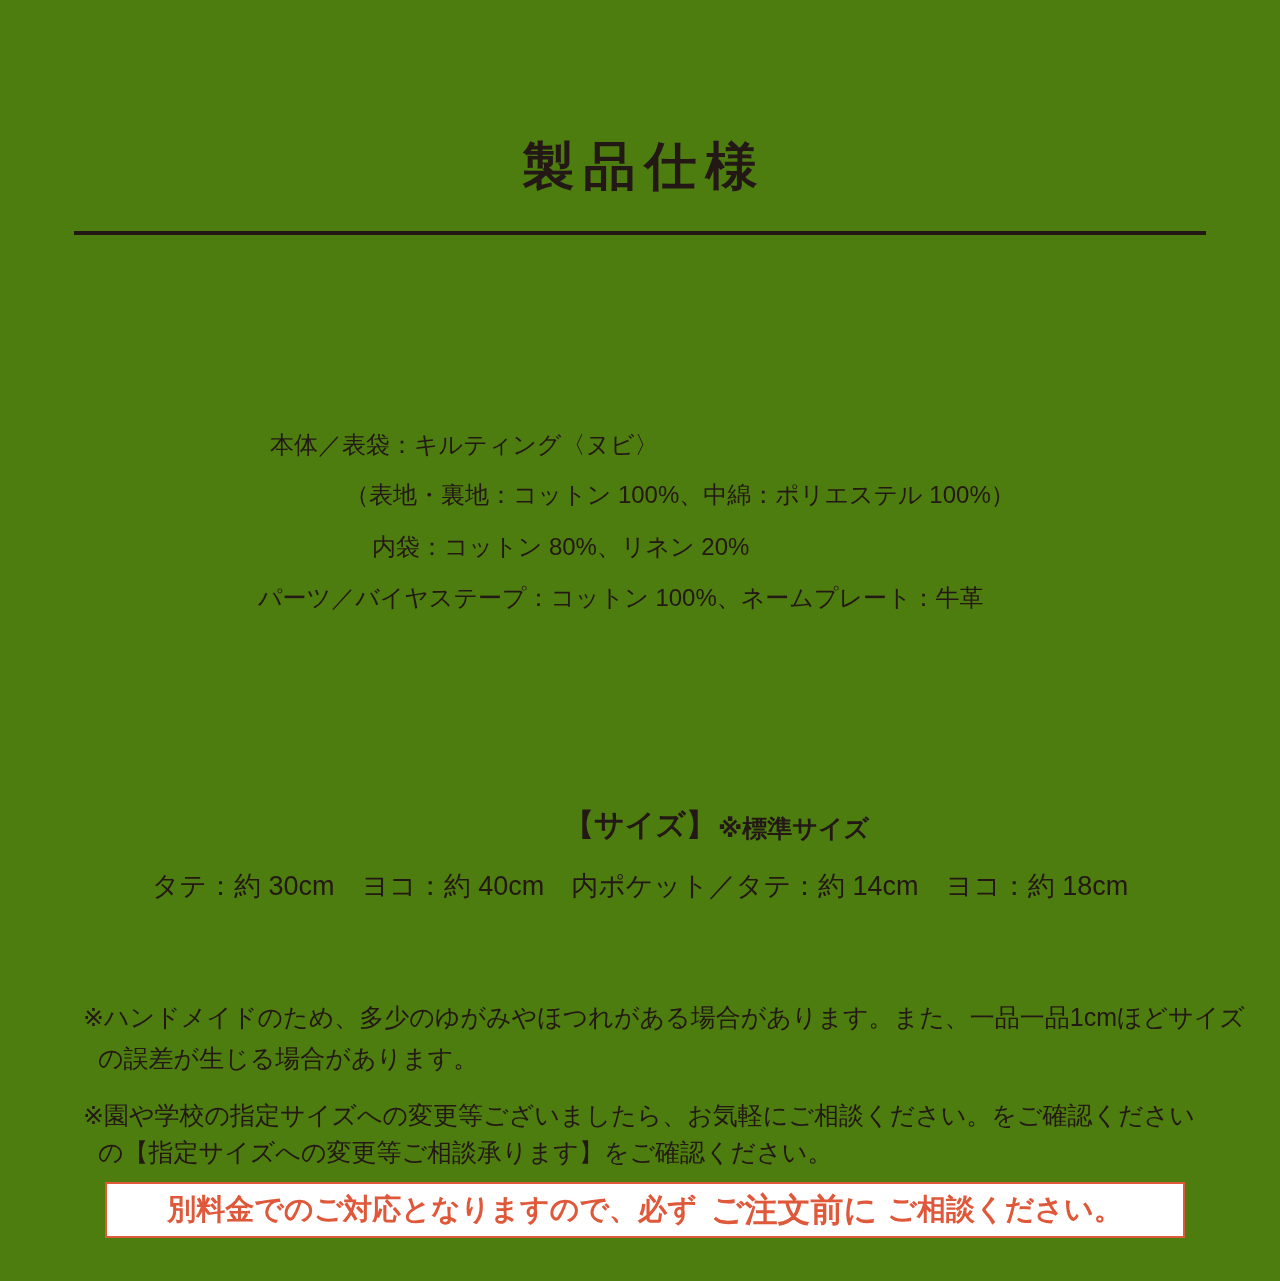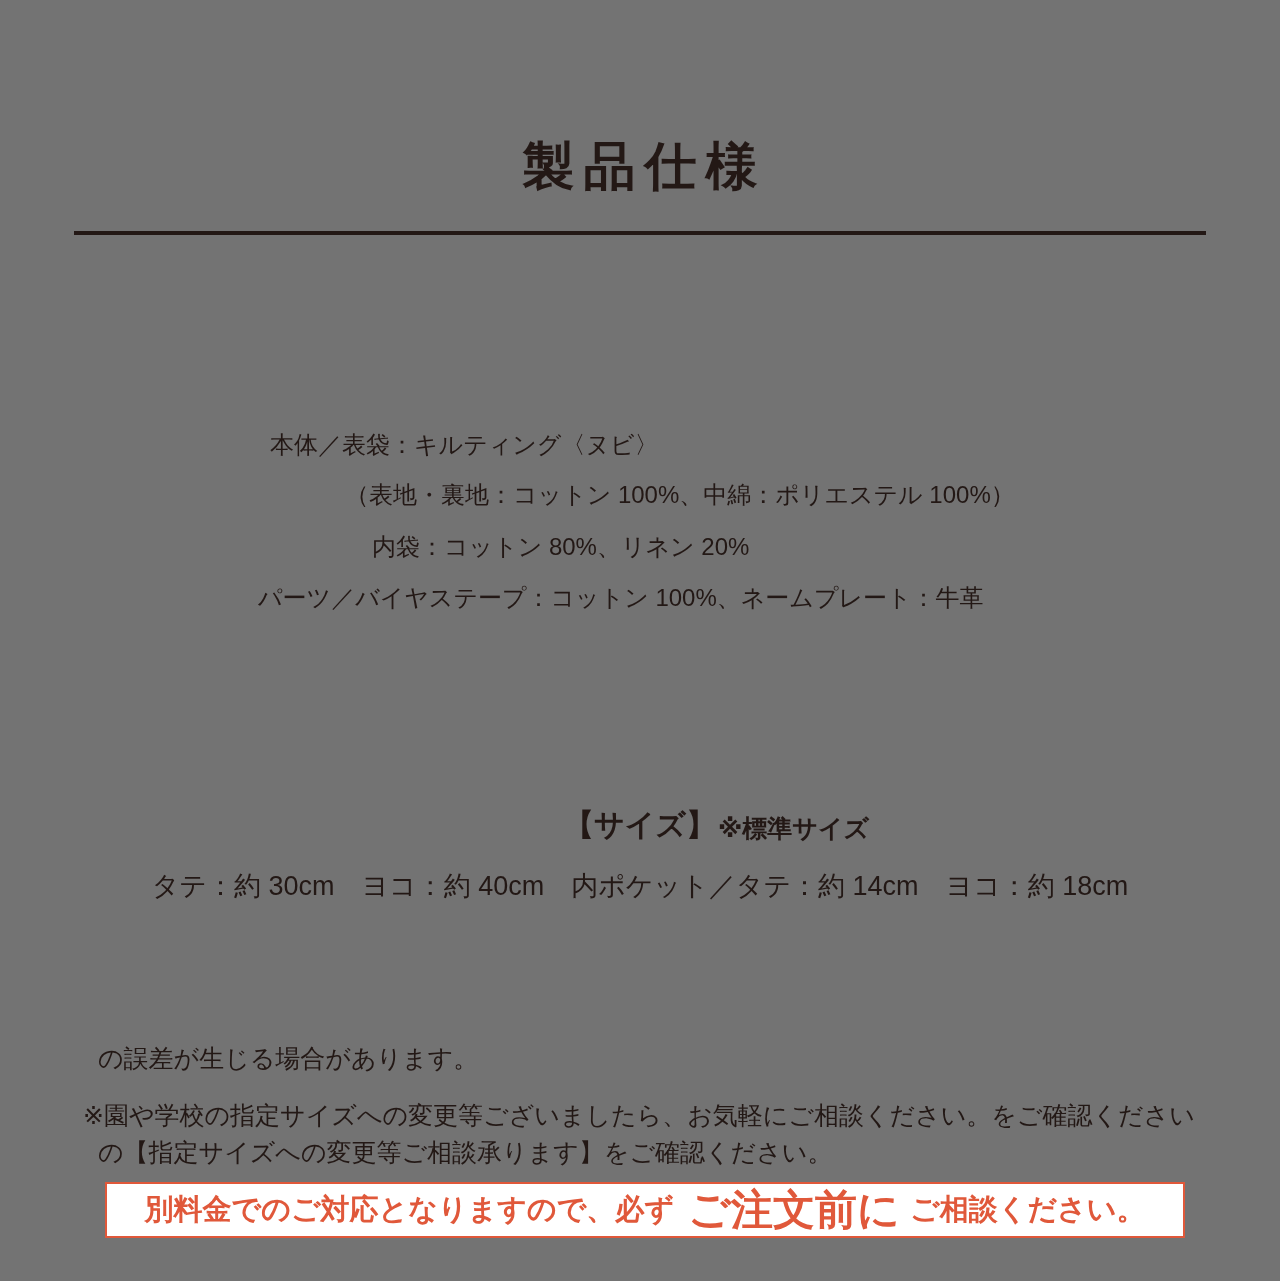--- a/index.html
+++ b/index.html
@@ -4,21 +4,21 @@
 <style>
   html, body {
     margin: 0;
     padding: 0;
     background: #ffffff;
   }
   .page {
     position: relative;
     width: 1280px;
     height: 1281px;
-    background: #737373;
+    background: #4d7c0f;
     overflow: hidden;
     font-family: "Liberation Sans", "DejaVu Sans", sans-serif;
     color: #231815;
   }
   .page-title {
     position: absolute;
     top: 104px;
     left: 0;
     right: 0;
     text-align: center;
@@ -105,21 +105,21 @@
     align-items: center;
     justify-content: center;
     white-space: nowrap;
   }
   .warning-text {
     font-size: 29px;
     font-weight: bold;
     color: #e0583a;
   }
   .warning-emphasis {
-    font-size: 42px;
+    font-size: 33px;
     font-weight: bold;
     color: #e0583a;
     margin: 0 10px 0 14px;
   }
 </style>
 </head>
 <body>
 
 <div class="page">
 
@@ -130,20 +130,21 @@
 
   <div class="material-line mat-line-0">本体／表袋：キルティング〈ヌビ〉</div>
   <div class="material-line mat-line-1">（表地・裏地：コットン 100%、中綿：ポリエステル 100%）</div>
   <div class="material-line mat-line-2">内袋：コットン 80%、リネン 20%</div>
   <div class="material-line mat-line-3">パーツ／バイヤステープ：コットン 100%、ネームプレート：牛革</div>
 
   <h2 class="section-heading size-heading-row"><span>【サイズ】</span><span class="size-heading-note">※標準サイズ</span></h2>
 
   <div class="size-values">タテ：約 30cm　ヨコ：約 40cm　内ポケット／タテ：約 14cm　ヨコ：約 18cm</div>
 
+  <div class="note-line note-0-line-0">※ハンドメイドのため、多少のゆがみやほつれがある場合があります。また、一品一品1cmほどサイズ</div>
   <div class="note-line note-0-line-1">の誤差が生じる場合があります。</div>
 
   <div class="note-line note-1-line-0">※園や学校の指定サイズへの変更等ございましたら、お気軽にご相談ください。をご確認ください</div>
   <div class="note-line note-1-line-1">の【指定サイズへの変更等ご相談承ります】をご確認ください。</div>
 
   <div class="warning-box">
     <span class="warning-text">別料金でのご対応となりますので、必ず</span>
     <span class="warning-emphasis">ご注文前に</span>
     <span class="warning-text">ご相談ください。</span>
   </div>

